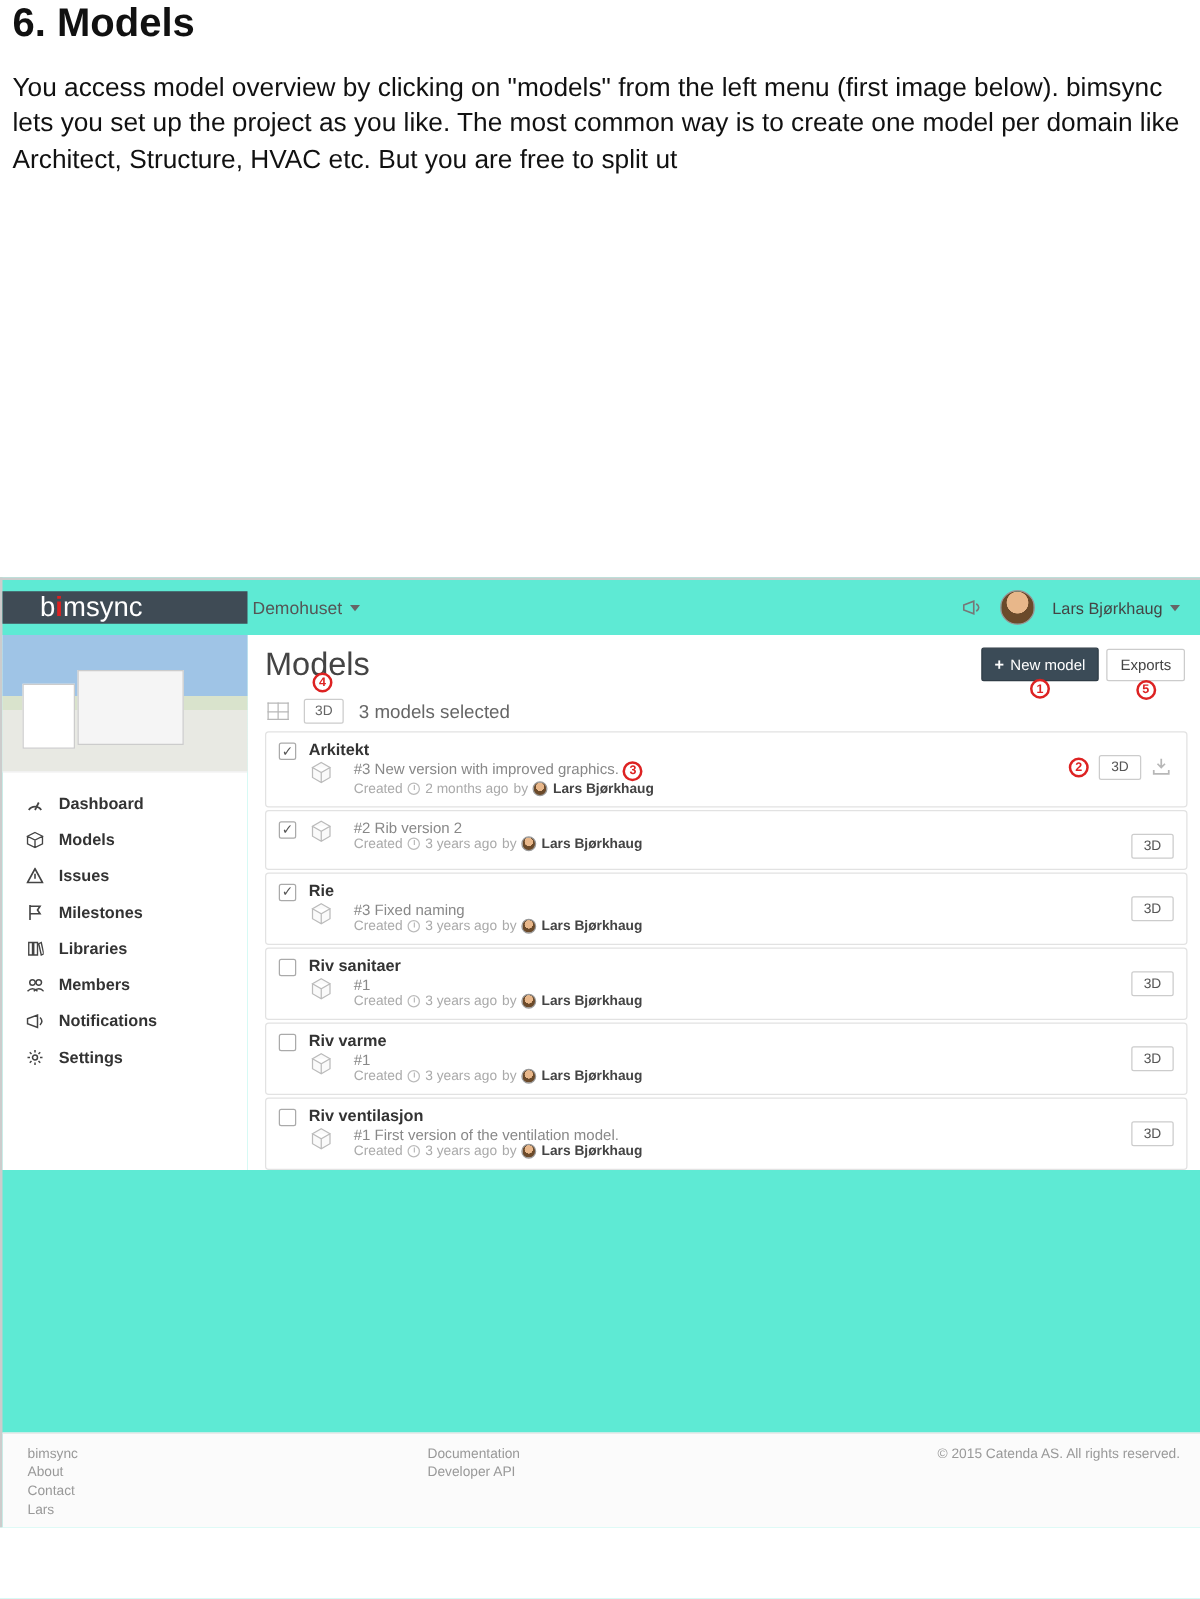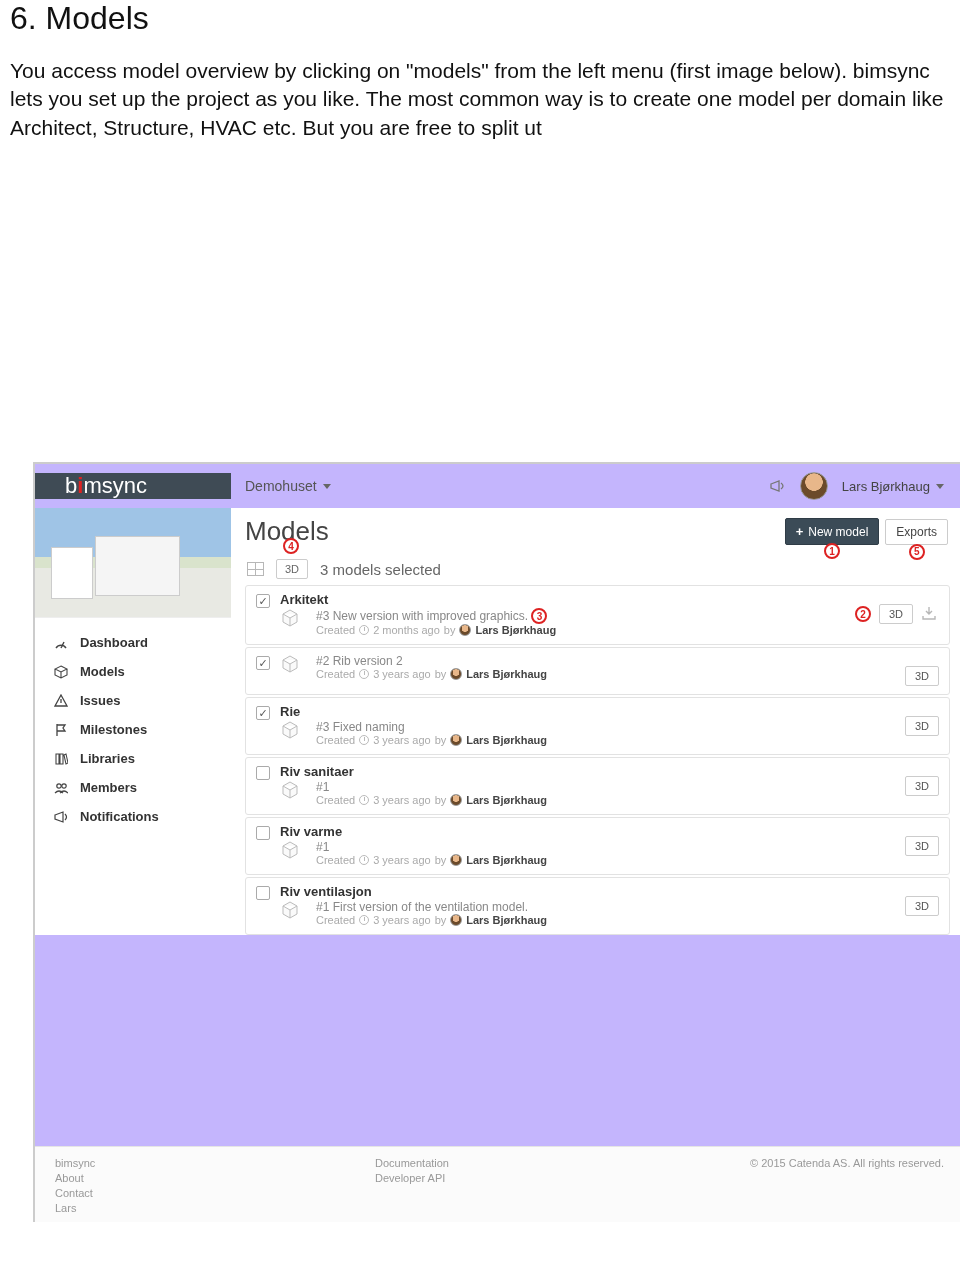--- a/index.html
+++ b/index.html
@@ -1,31 +1,31 @@
 <!DOCTYPE html>
 <html><head>
 <meta charset="utf-8">
 <style>
   * { box-sizing: border-box; margin: 0; padding: 0; }
   body { font-family: Arial, Helvetica, sans-serif; background: #fff; color: #111; width: 960px; }
   .page-wrap { padding: 0 0 0 0; }
   .doc-header { padding: 0 10px 20px 10px; }
-  .doc-title { font-size: 32px; font-weight: normal; margin-bottom: 20px; }
+  .doc-title { font-size: 32px; font-weight: bold; margin-bottom: 20px; }
   .doc-paragraph { font-size: 21px; line-height: 1.35; }
 
-  .screenshot-outer { margin-top: 300px; border: 2px solid #ccc; border-right: none; border-bottom: none; background: #c4b5fd; font-family: "Helvetica Neue", Arial, sans-serif; color: #555; font-size: 13px; position: relative; height: 760px; margin-left: 33px; }
+  .screenshot-outer { margin-top: 300px; border: 2px solid #ccc; border-right: none; border-bottom: none; background: #5eead4; font-family: "Helvetica Neue", Arial, sans-serif; color: #555; font-size: 13px; position: relative; height: 760px; }
 
   
   .app-topbar { display: flex; align-items: center; height: 44px; }
   .app-logo-cell { width: 196px; padding-left: 30px; display: flex; align-items: center; }
   .app-logo { font-size: 22px; font-weight: 400; color: #fff; letter-spacing: 0; }
   .app-logo .i-accent { color: #d22; font-weight: 600; }
   .app-logo-cell, .sidebar { background: #455;  }
   .app-logo-cell { background: #3f4b55; }
-  .project-dropdown { padding-left: 14px; color: #555; font-size: 14px; display: flex; align-items: center; gap: 6px; }
+  .project-dropdown { padding-left: 4px; color: #555; font-size: 14px; display: flex; align-items: center; gap: 6px; }
   .caret-down { width: 0; height: 0; border-left: 4px solid transparent; border-right: 4px solid transparent; border-top: 5px solid #666; display: inline-block; }
   .topbar-spacer { flex: 1; }
   .topbar-right { display: flex; align-items: center; gap: 14px; padding-right: 16px; }
   .megaphone-icon { width: 16px; height: 14px; display: inline-block; }
   .megaphone-icon svg { display: block; }
   .avatar { width: 28px; height: 28px; border-radius: 50%; background: radial-gradient(circle at 50% 35%, #e8b78a 0 40%, #6b4a2a 42% 100%); border: 1px solid #999; }
   .user-name-top { color: #444; font-size: 13px; display: flex; align-items: center; gap: 6px; }
 
   
   .app-body { display: flex; align-items: stretch; }
@@ -188,20 +188,29 @@
               <span>Members</span>
             </div>
             <div class="side-item">
               <span class="side-icon">
                 <svg width="14" height="14" viewBox="0 0 14 14">
                   <path d="M1 5 L9 2 L9 12 L1 9 Z M11 4 Q14 7 11 10" fill="none" stroke="#444" stroke-width="1.2"></path>
                 </svg>
               </span>
               <span>Notifications</span>
             </div>
+            <div class="side-item">
+              <span class="side-icon">
+                <svg width="14" height="14" viewBox="0 0 14 14">
+                  <circle cx="7" cy="7" r="2" fill="none" stroke="#444" stroke-width="1.2"></circle>
+                  <path d="M7 1 L7 3 M7 11 L7 13 M1 7 L3 7 M11 7 L13 7 M2.8 2.8 L4.2 4.2 M9.8 9.8 L11.2 11.2 M11.2 2.8 L9.8 4.2 M4.2 9.8 L2.8 11.2" stroke="#444" stroke-width="1.2"></path>
+                </svg>
+              </span>
+              <span>Settings</span>
+            </div>
           </div>
       </div>
 
       <div class="main-panel">
         <div class="main-header">
           <div class="page-title">Models</div>
           <div class="header-buttons">
             <span class="btn btn-primary">
               <span class="plus-icon">+</span>
               <span>New model</span>

